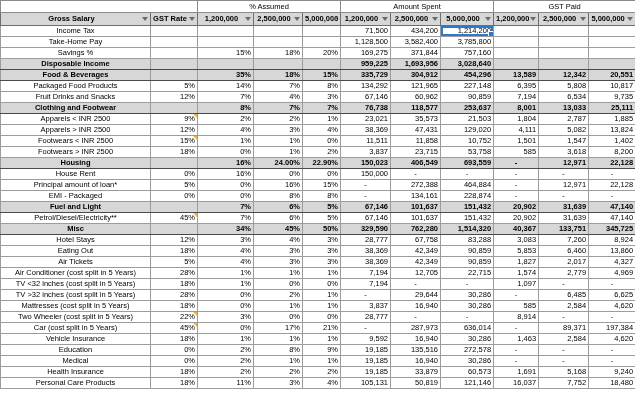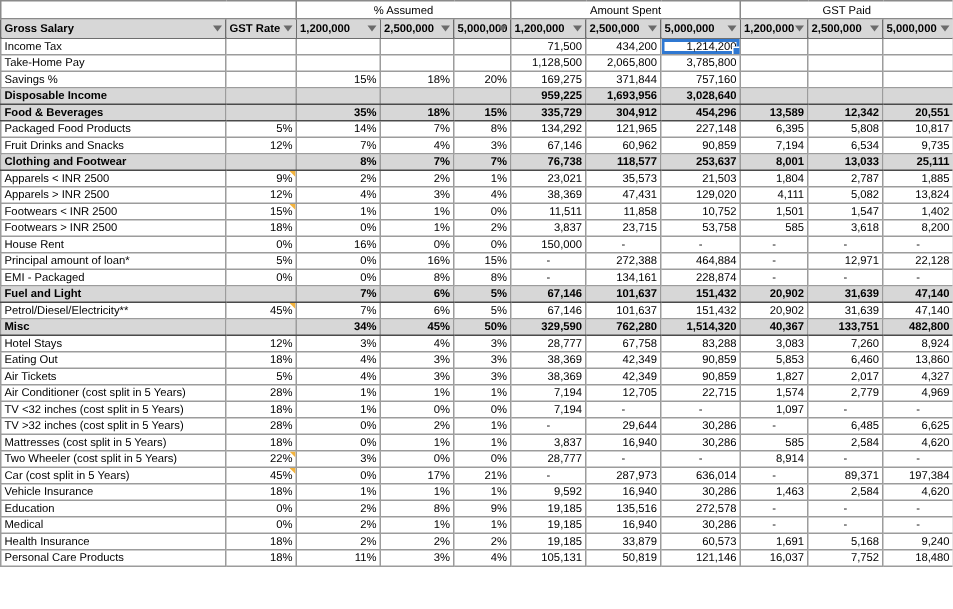--- a/index.html
+++ b/index.html
@@ -12,30 +12,30 @@
   table{border-collapse:collapse;table-layout:fixed;width:635px;}
   td,th{
     border:1px solid var(--c-grid);
     font-size:7.5px;line-height:10px;height:10px;
     padding:0 2px;overflow:hidden;white-space:nowrap;
     color:#000;font-weight:400;text-align:right;
     font-family:"Liberation Sans","DejaVu Sans",sans-serif;
   }
   tr.grow td{background:#fff;text-align:center;height:11px;line-height:11px;border-color:#8a8a8a;margin-top:40px;}
   thead tr.hrow th{
-    background:var(--c-hdr);font-weight:700;text-align:left;
+    background:var(--c-hdr);font-weight:700;text-align:center;
     height:12px;line-height:12px;position:relative;padding-right:10px;
     border-color:#6e6e6e;
   }
   .farrow{
     position:absolute;right:2px;top:4px;width:0;height:0;
     border-left:3px solid transparent;border-right:3px solid transparent;
     border-top:4px solid #6b6b6b;
   }
-  td.lbl{text-align:left;}
+  td.lbl{text-align:center;}
   td.dash{text-align:center;}
   tr.sec td{
     background:var(--c-hdr);font-weight:700;
     border-top:1px solid var(--c-secb);border-bottom:1px solid var(--c-secb);
   }
   td.notecell{position:relative;}
   td.notecell .note{
     position:absolute;top:0;right:0;width:0;height:0;
     border-left:4px solid transparent;border-top:4px solid var(--c-note);
   }
@@ -100,21 +100,21 @@
           <td></td>
           <td></td>
         </tr>
         <tr>
           <td class="lbl">Take-Home Pay</td>
           <td></td>
           <td></td>
           <td></td>
           <td></td>
           <td>1,128,500</td>
-          <td>2,065,800</td>
+          <td>3,582,400</td>
           <td>3,785,800</td>
           <td></td>
           <td></td>
           <td></td>
         </tr>
         <tr>
           <td class="lbl">Savings %</td>
           <td></td>
           <td>15%</td>
           <td>18%</td>
@@ -236,20 +236,33 @@
           <td>0%</td>
           <td>1%</td>
           <td>2%</td>
           <td>3,837</td>
           <td>23,715</td>
           <td>53,758</td>
           <td>585</td>
           <td>3,618</td>
           <td>8,200</td>
         </tr>
+        <tr class="sec">
+          <td class="lbl">Housing</td>
+          <td></td>
+          <td>16%</td>
+          <td>24.00%</td>
+          <td>22.90%</td>
+          <td>150,023</td>
+          <td>406,549</td>
+          <td>693,559</td>
+          <td class="dash">-</td>
+          <td>12,971</td>
+          <td>22,128</td>
+        </tr>
         <tr>
           <td class="lbl">House Rent</td>
           <td>0%</td>
           <td>16%</td>
           <td>0%</td>
           <td>0%</td>
           <td>150,000</td>
           <td class="dash">-</td>
           <td class="dash">-</td>
           <td class="dash">-</td>
@@ -312,21 +325,21 @@
           <td class="lbl">Misc</td>
           <td></td>
           <td>34%</td>
           <td>45%</td>
           <td>50%</td>
           <td>329,590</td>
           <td>762,280</td>
           <td>1,514,320</td>
           <td>40,367</td>
           <td>133,751</td>
-          <td>482,800</td>
+          <td>345,725</td>
         </tr>
         <tr>
           <td class="lbl">Hotel Stays</td>
           <td>12%</td>
           <td>3%</td>
           <td>4%</td>
           <td>3%</td>
           <td>28,777</td>
           <td>67,758</td>
           <td>83,288</td>

